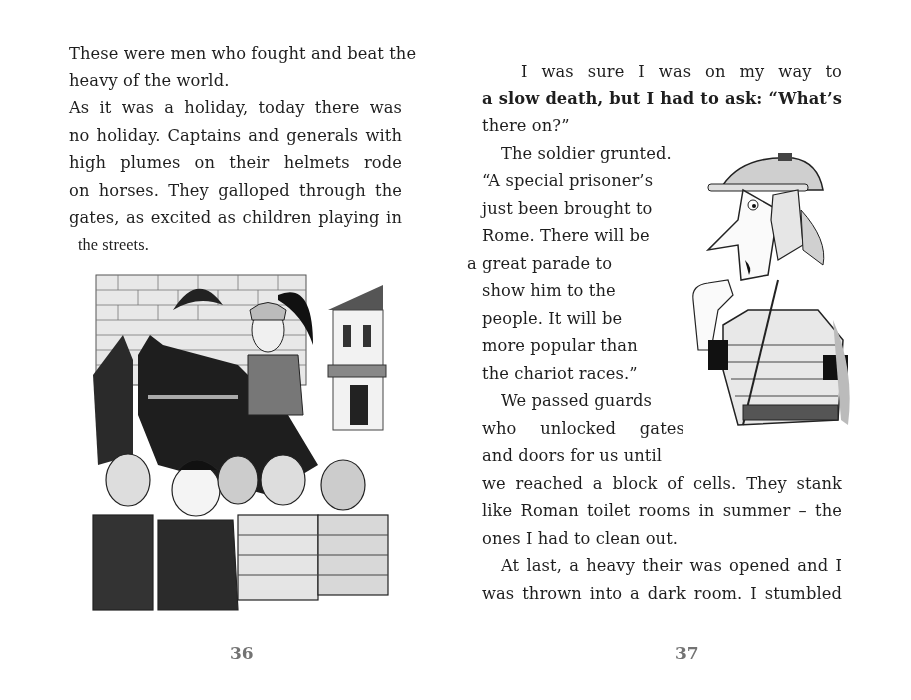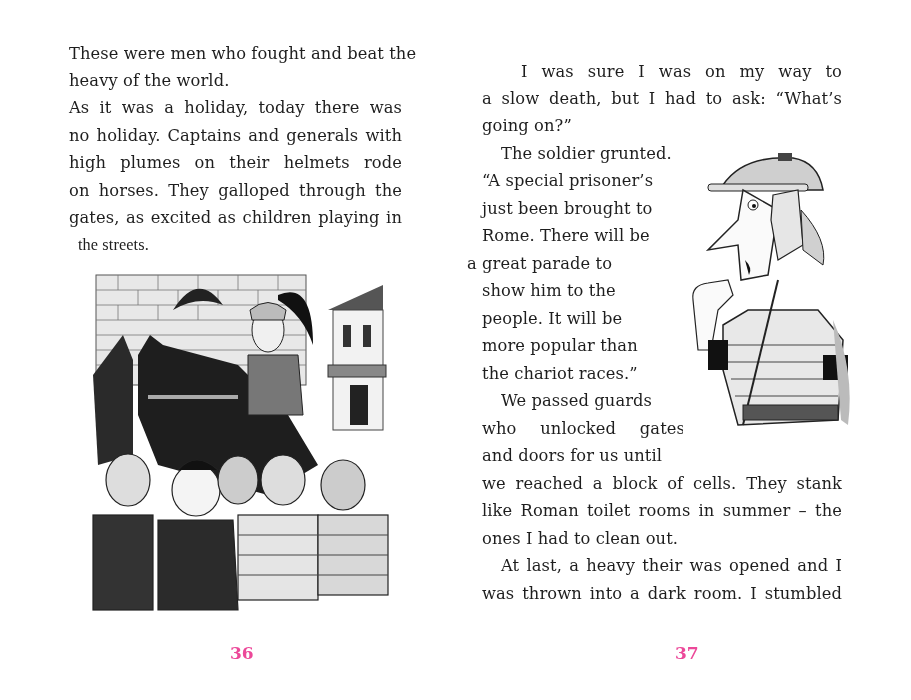--- a/index.html
+++ b/index.html
@@ -7,21 +7,21 @@
          font-family:"DejaVu Serif", "Liberation Serif", serif; color:#1e1e1e; }
   .page { position:absolute; top:0; height:609px; }
   .page-left { left:0; width:455px; }
   .page-right { left:455px; width:456px; }
 
   .line { position:absolute; font-size:16.3px; line-height:27px; white-space:nowrap;
           letter-spacing:0.1px; }
   .just { text-align:justify; text-align-last:justify; }
 
   .page-number { position:absolute; top:643px; font-size:17px; font-weight:bold;
-                 font-family:"DejaVu Serif", serif; color:#ec4899; }
+                 font-family:"DejaVu Serif", serif; color:#737373; }
 
   .illus { position:absolute; background:#fff; }
   .illus svg { display:block; width:100%; height:100%; }
 </style>
 </head>
 <body>
 
 <div class="page page-left">
   <div class="line just" style="left:69px; top:40px; width:333px;">These were men who fought and beat the</div>
   <div class="line" style="left:69px; top:67px;">heavy of the world.</div>
@@ -98,22 +98,22 @@
     </svg>
   </div>
 
   <div class="page-number" style="left:230px;">36</div>
 </div>
 
 <div class="page page-right">
   <div class="line just" style="left:46px; top:58px; width:341px; padding-left:0;">
     <span style="display:inline-block; width:20px;"></span><span>I was sure I was on my way to</span>
   </div>
-  <div class="line just" style="left:27px; top:85px; width:360px;">a slow death, but I had to ask: “What’s</div>
-  <div class="line" style="left:27px; top:112px;">going on?”</div>
+  <div class="line just" style="left:27px; top:85px; width:360px;font-weight:bold;">a slow death, but I had to ask: “What’s</div>
+  <div class="line" style="left:27px; top:112px;">there on?”</div>
   <div class="line" style="left:46px; top:140px;">The soldier grunted.</div>
   <div class="line" style="left:27px; top:167px;">“A special prisoner’s</div>
   <div class="line" style="left:27px; top:195px;">just been brought to</div>
   <div class="line" style="left:27px; top:222px;">Rome. There will be</div>
   <div class="line" style="left:12px; top:250px;">a great parade to</div>
   <div class="line" style="left:27px; top:277px;">show him to the</div>
   <div class="line" style="left:27px; top:305px;">people. It will be</div>
   <div class="line" style="left:27px; top:332px;">more popular than</div>
   <div class="line" style="left:27px; top:360px;">the chariot races.”</div>
   <div class="line" style="left:46px; top:387px;">We passed guards</div>

